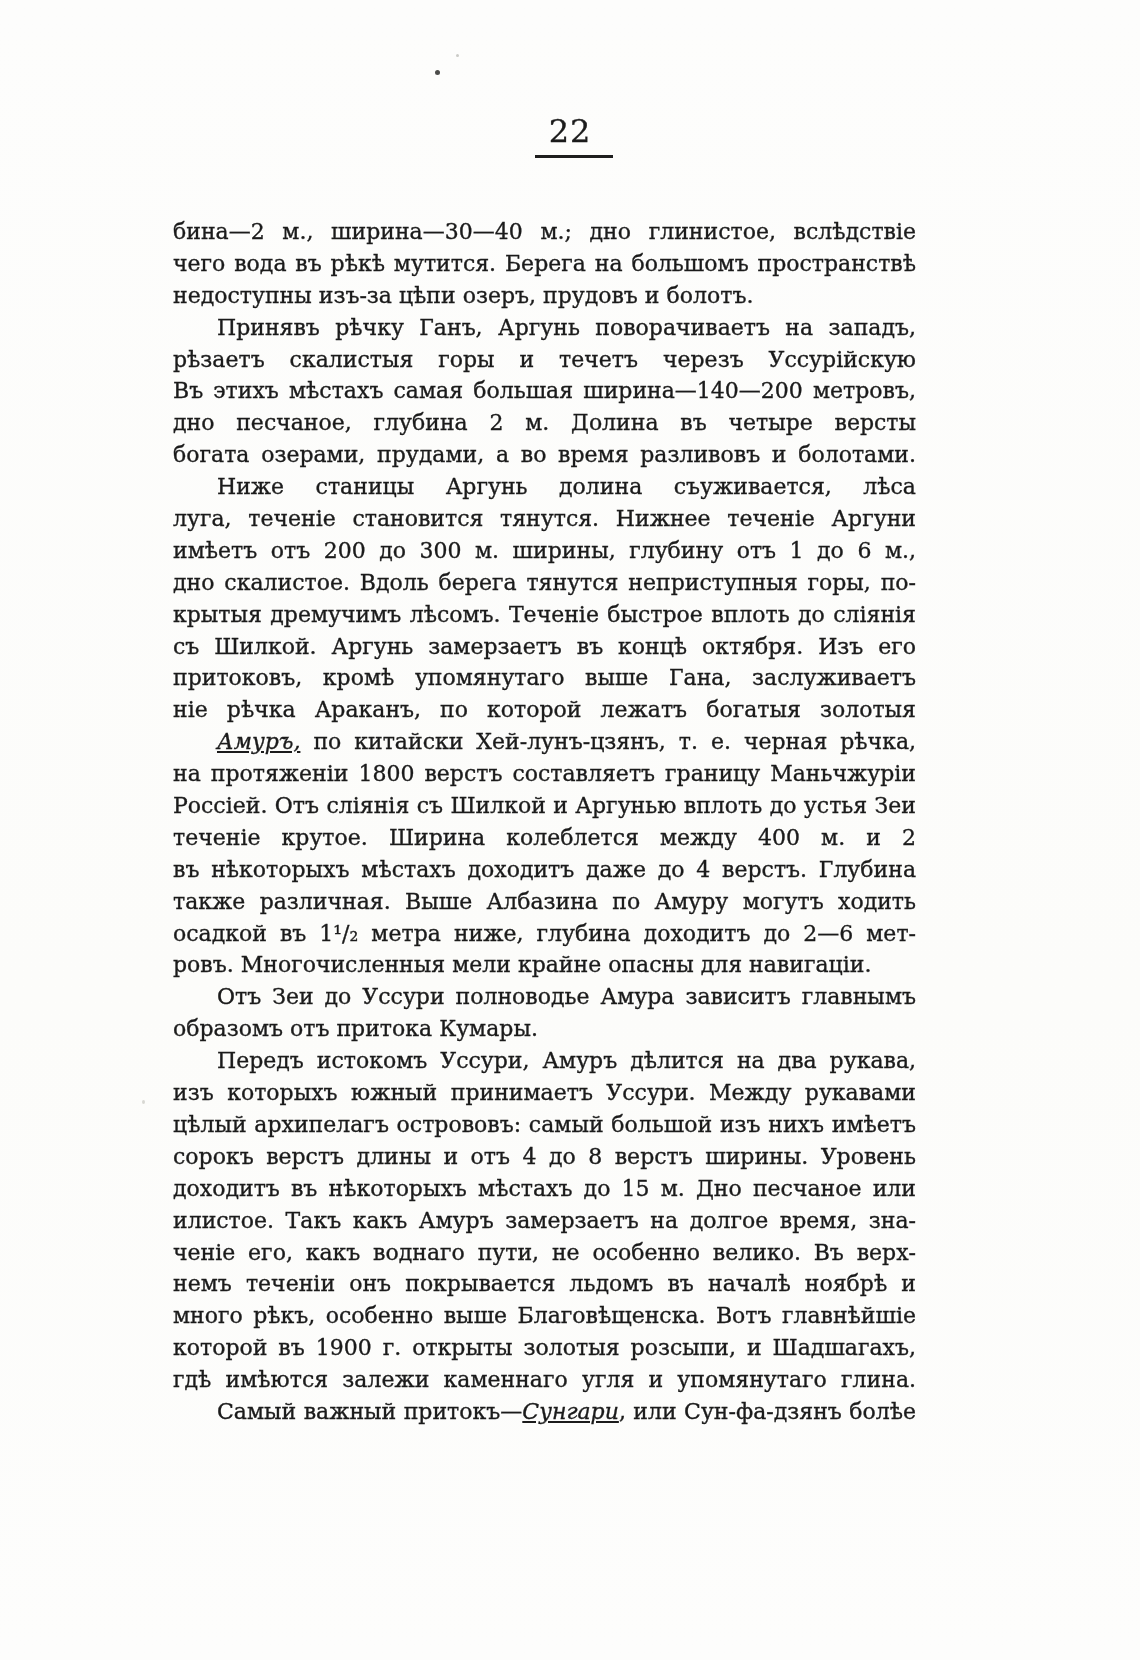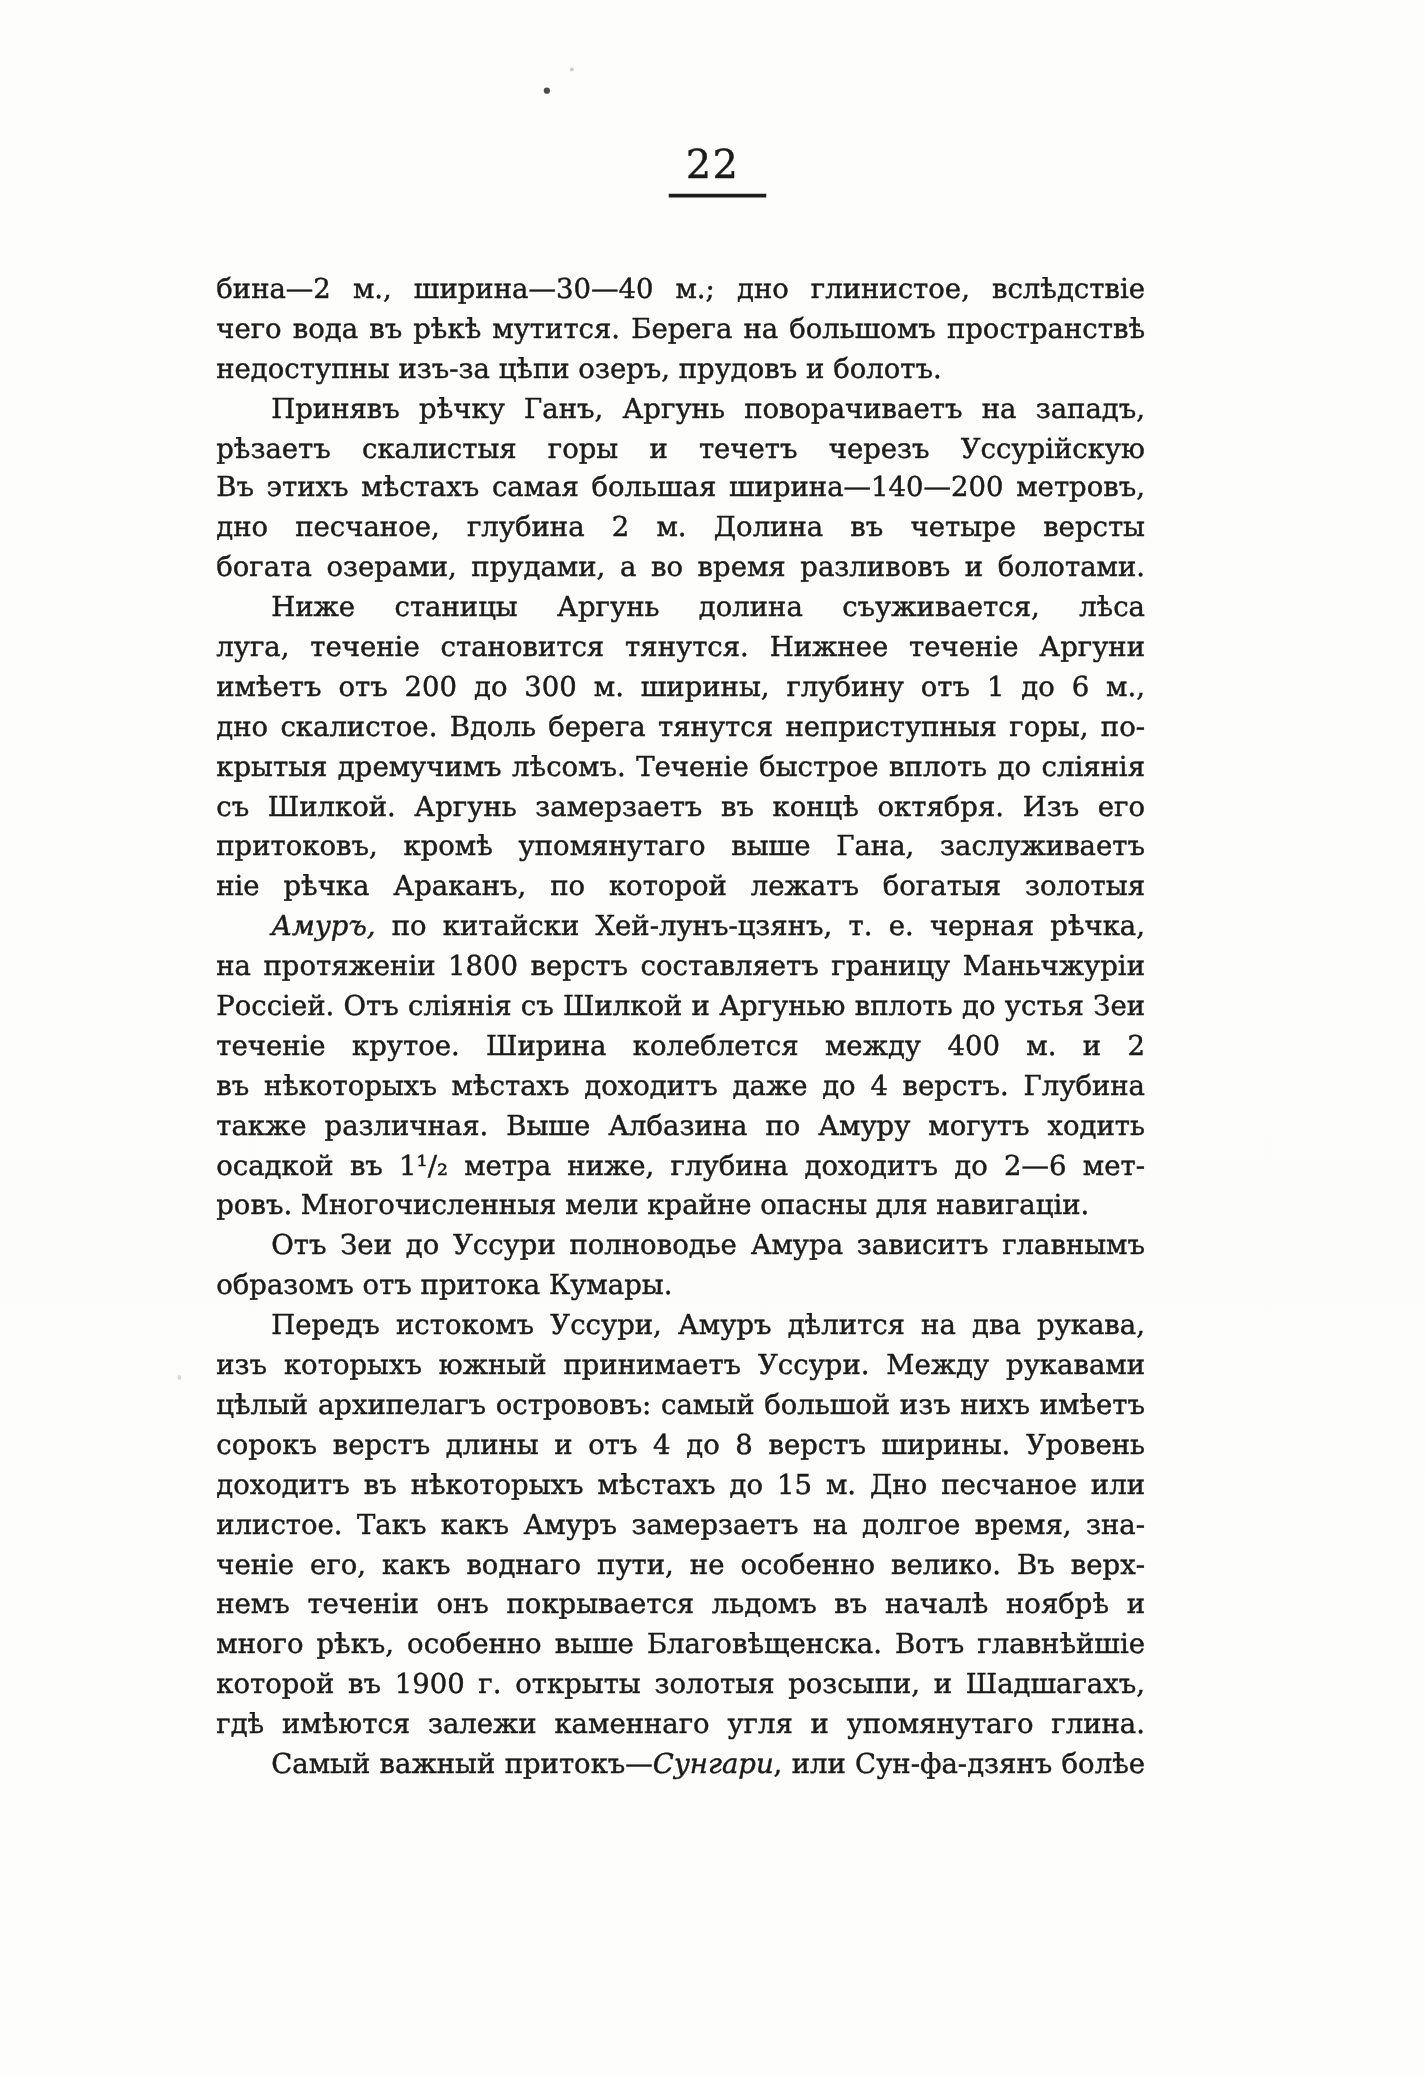--- a/index.html
+++ b/index.html
@@ -56,20 +56,21 @@
     overflow: hidden;
   }
   .line.short {
     text-align-last: left;
   }
   .line.indent {
     text-indent: 44px;
   }
   .italic {
     font-style: italic;
+    text-decoration: underline;
   }
   .speck {
     position: absolute;
     border-radius: 50%;
   }
   .speck-1 { left: 435px; top: 70px;  width: 5px; height: 5px; background: #4c4c4a; }
   .speck-2 { left: 456px; top: 54px;  width: 3px; height: 3px; background: #cbcbc7; }
   .speck-3 { left: 142px; top: 1100px; width: 3px; height: 4px; background: #d8d8d3; }
 </style>
 </head>

